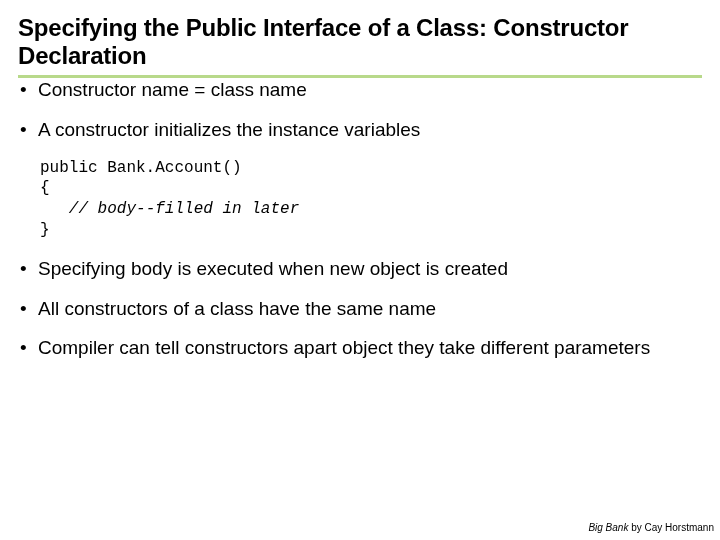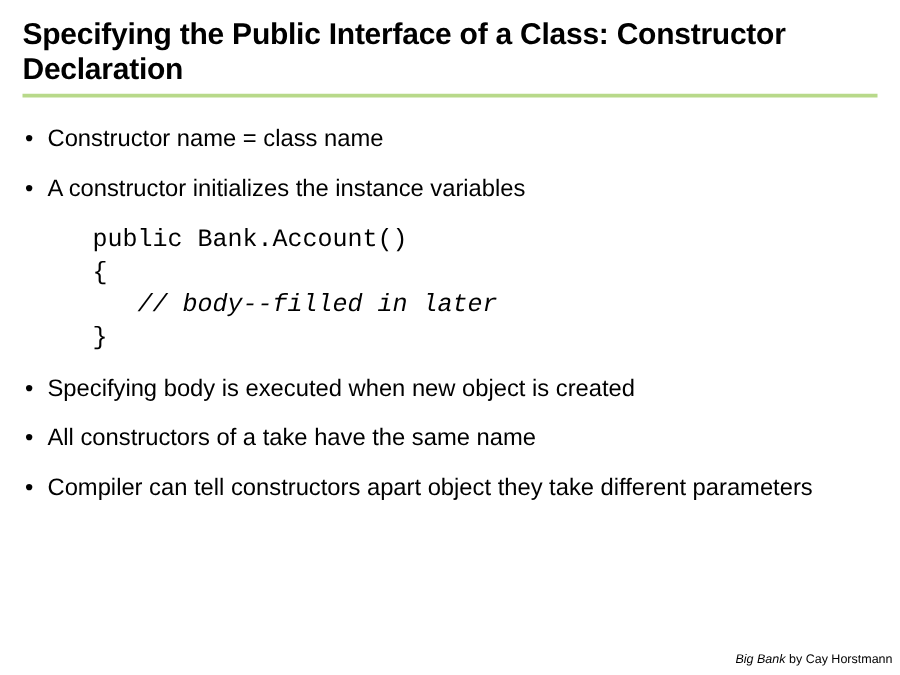--- a/index.html
+++ b/index.html
@@ -16,21 +16,20 @@
     padding: 14px 18px 0 18px;
   }
   .title {
     font-family: "Trebuchet MS", "Arial Black", Arial, sans-serif;
     font-weight: bold;
     font-size: 24px;
     line-height: 1.15;
     letter-spacing: -0.2px;
     padding-bottom: 6px;
     border-bottom: 3px solid #b8d98a;
-    margin-bottom: 22px;
   }
   ul.bullets {
     list-style: none;
     padding-left: 2px;
   }
   ul.bullets > li {
     font-size: 19px;
     line-height: 1.25;
     margin-bottom: 16px;
     position: relative;
@@ -38,24 +37,24 @@
   }
   ul.bullets > li::before {
     content: "•";
     position: absolute;
     left: 0;
     top: 0;
     font-size: 19px;
   }
   .codeblock {
     font-family: "Courier New", Courier, monospace;
-    font-size: 20px;
+    font-size: 16px;
     line-height: 1.3;
     white-space: pre;
-    margin: 4px 0 16px 56px;
+    margin: 4px 0 16px 22px;
   }
   .code-comment {
     font-style: italic;
   }
   .footer {
     position: absolute;
     right: 6px;
     bottom: 6px;
     text-align: right;
     font-size: 10px;
@@ -77,21 +76,21 @@
     <li>A constructor initializes the instance variables</li>
   </ul>
 
   <div class="codeblock"><span>public Bank.Account()</span>
 <span>{</span>
 <span>   </span><span class="code-comment">// body--filled in later</span>
 <span>}</span></div>
 
   <ul class="bullets">
     <li>Specifying body is executed when new object is created</li>
-    <li>All constructors of a take have the same name</li>
+    <li>All constructors of a class have the same name</li>
     <li>Compiler can tell constructors apart object they take different parameters</li>
   </ul>
 </div>
 
 <div class="footer">
   <div>
     <span class="bigjava">Big Bank</span><span> by Cay Horstmann</span>
   </div>
 </div>
 

